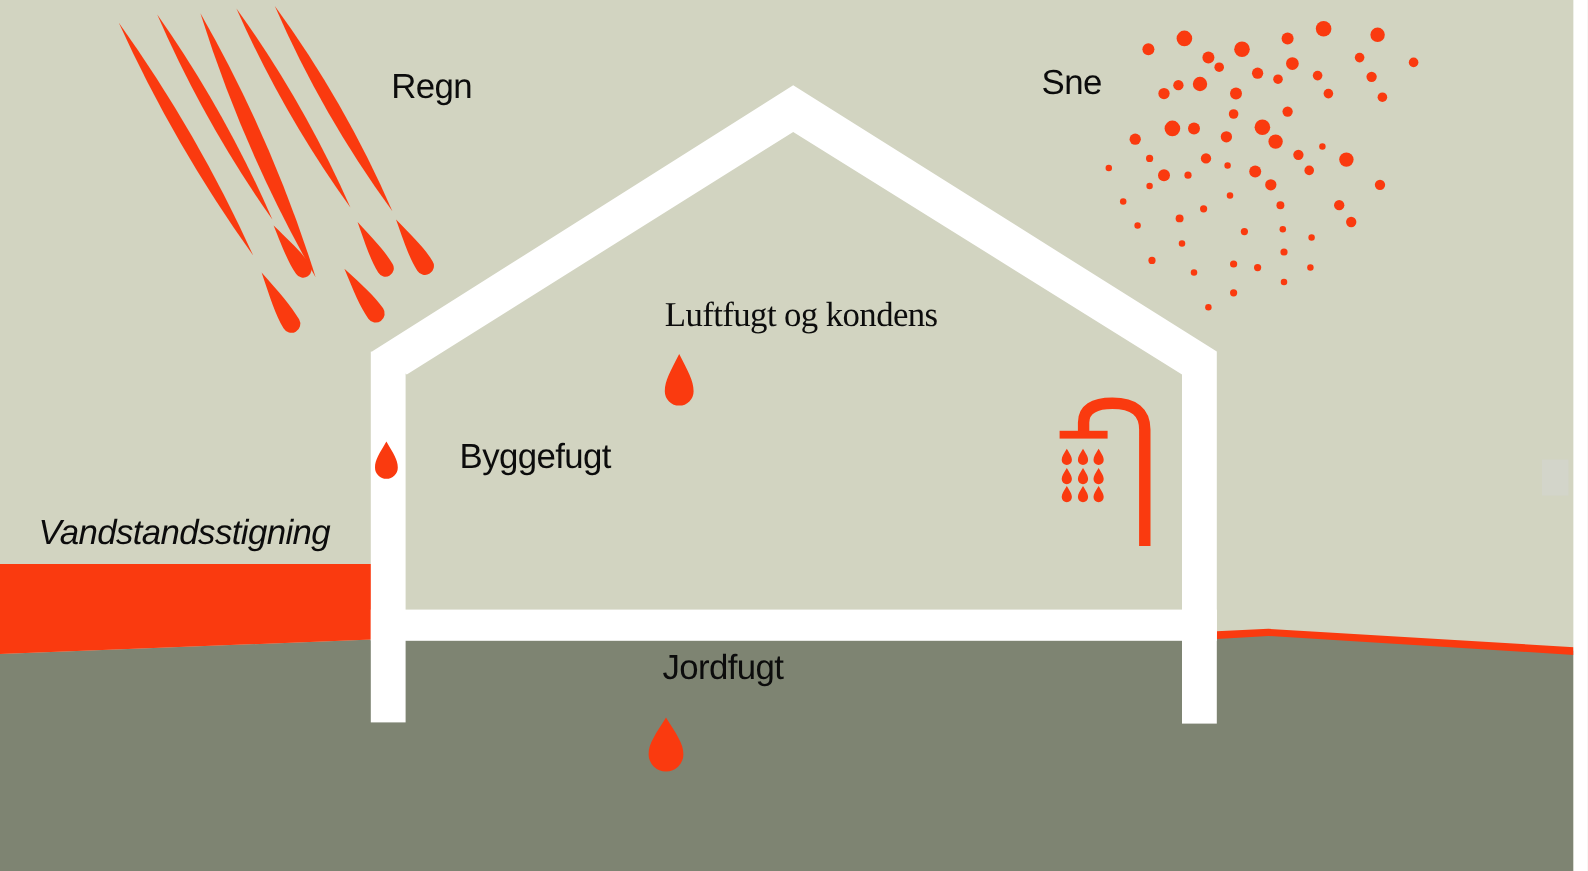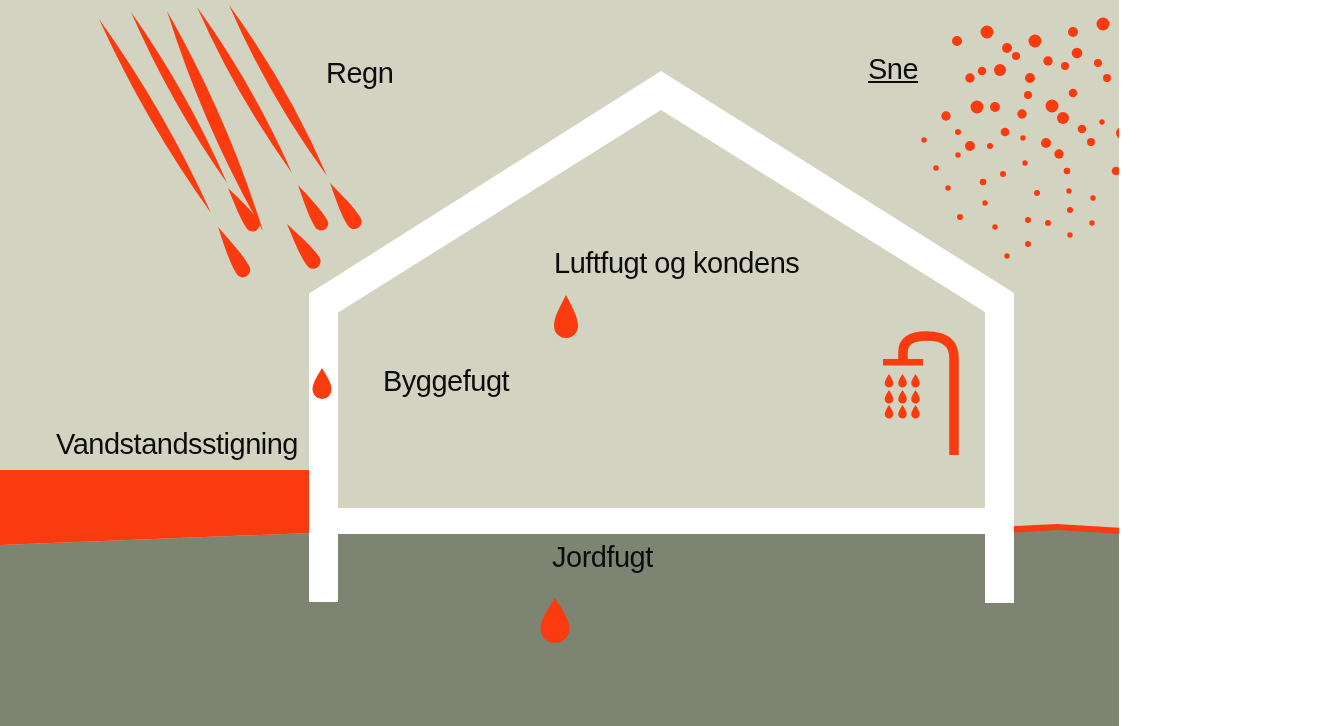--- a/index.html
+++ b/index.html
@@ -1,18 +1,18 @@
 <!DOCTYPE html>
 <html style="--bg: #d2d4c1; --ground: #7e8472; --red: #fa3a0f; --white: #ffffff; --text: #0c0c0c; --patch: #d3d5ca;"><head>
 <meta charset="utf-8">
 <style>
   html,body{margin:0;padding:0;background:#ffffff;}
   .stage{
     position:relative;
-    width:1119px;height:726px;
+    width:1311px;height:726px;
     overflow:hidden;
     font-family:"Liberation Sans", sans-serif;
     background:var(--bg,#d2d4c1);
   }
   .stage svg{position:absolute;left:0;top:0;display:block;}
   .label{
     position:absolute;
     font-size:29px;
     line-height:1;
     letter-spacing:-0.5px;
@@ -202,19 +202,19 @@
     C 898.25 411.66, 899.95 409.1625, 902.5 405 Z"></path>
           <path d="M 915.5 405
     C 918.05 409.1625, 919.75 411.66, 919.75 414.25
     A 4.25 4.25 0 1 1 911.25 414.25
     C 911.25 411.66, 912.95 409.1625, 915.5 405 Z"></path>
         </g>
     </g>
   </svg>
 
   <div class="label" style="left:326px; top:59px;">Regn</div>
-  <div class="label" style="left:868px; top:55px;text-decoration:underline;">Sne</div>
-  <div class="label" style="left:554px; top:249px;">Luftfugt og kondens</div>
+  <div class="label" style="left:868px; top:55px;">Sne</div>
+  <div class="label" style="left:554px; top:249px;font-family:Liberation Serif, serif;">Luftfugt og kondens</div>
   <div class="label" style="left:352px; top:367px;margin-left:31px;">Byggefugt</div>
-  <div class="label" style="left:56px; top:430px;">Vandstandsstigning</div>
+  <div class="label" style="left:32px; top:430px;font-style:italic;">Vandstandsstigning</div>
   <div class="label" style="left:552px; top:543px;">Jordfugt</div>
 
 </div>
 
 </body></html>

